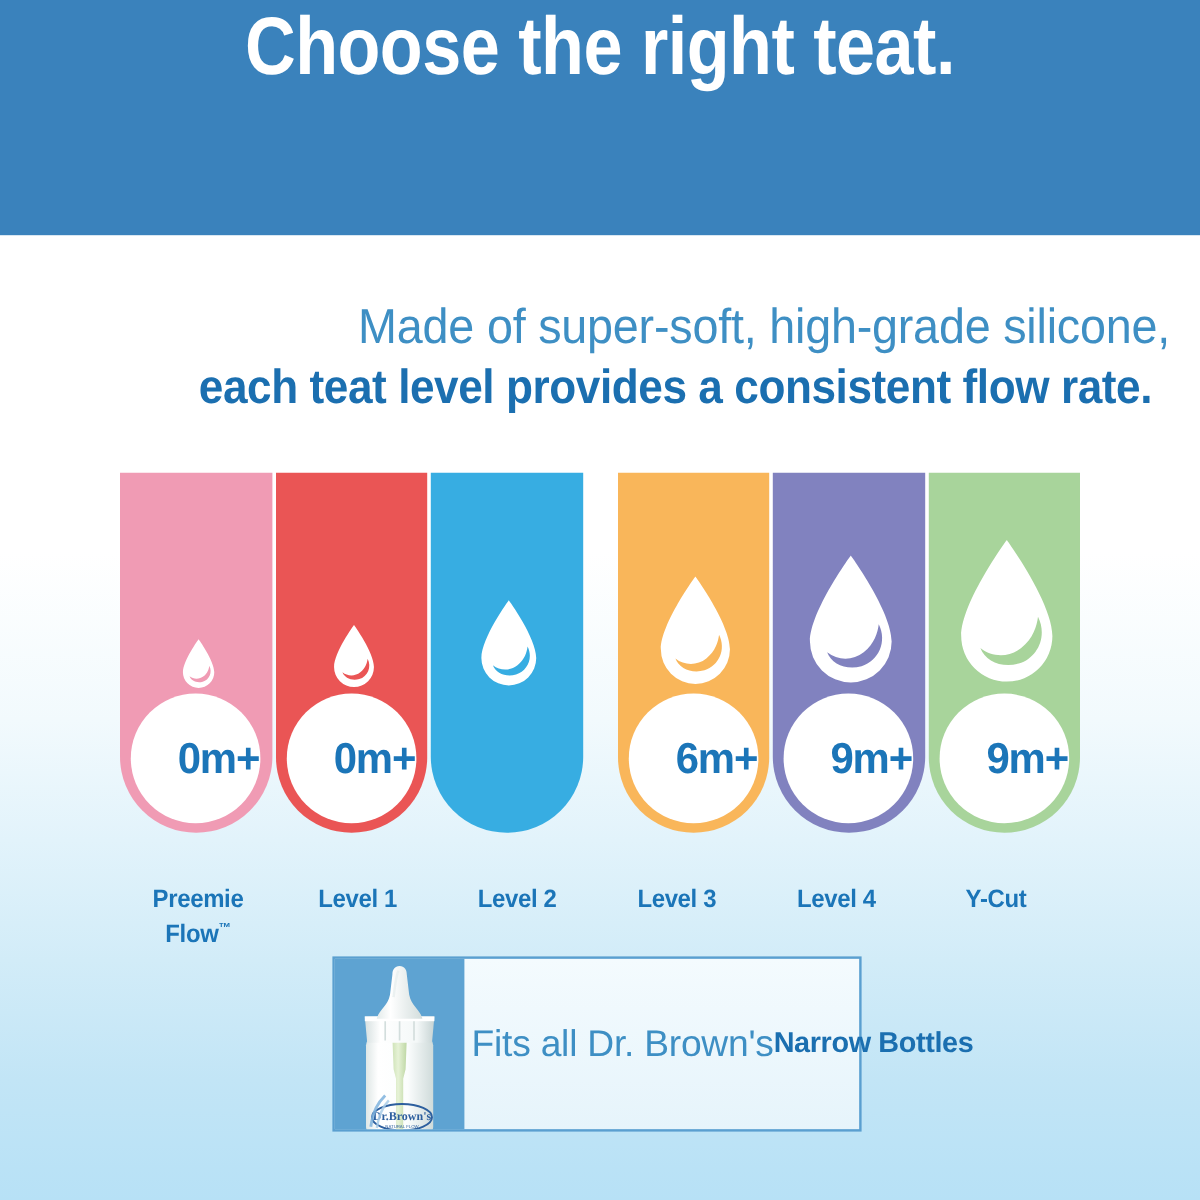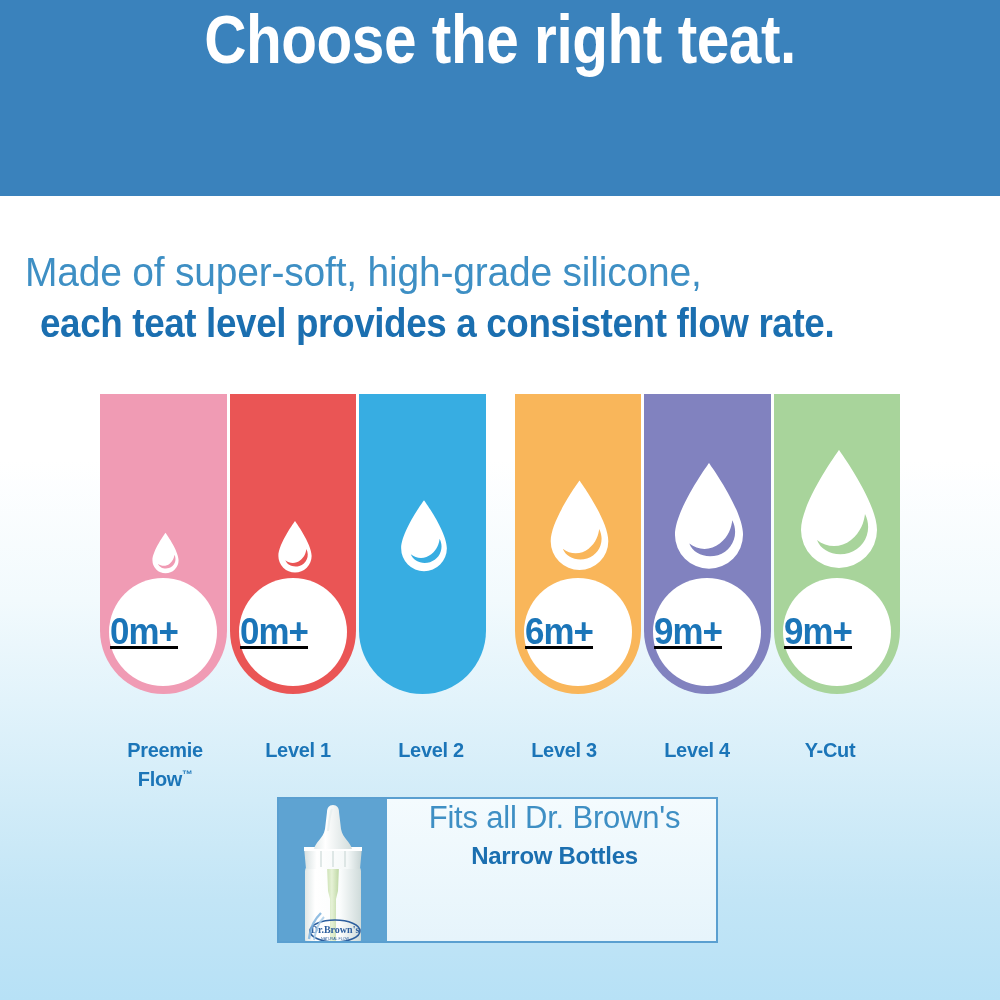--- a/index.html
+++ b/index.html
@@ -52,21 +52,21 @@
     transform-origin: center;
     white-space: nowrap;
   }
 
   
   .subtitle {
     position: absolute;
     left: 0;
     top: 246px;
     width: 1000px;
-    text-align: left;
+    text-align: right;
   }
   .subtitle-line1 {
     color: #3e8fc4;
     font-size: 41px;
     font-weight: 300;
     letter-spacing: -0.2px;
     transform: scaleX(0.95);
     display: block;
     line-height: 52px;
     white-space: nowrap;
@@ -114,22 +114,21 @@
     position: absolute;
     left: 50%;
     bottom: 8px;
     transform: translateX(-50%);
     width: 108px;
     height: 108px;
     border-radius: 50%;
     background: #ffffff;
     display: flex;
     align-items: center;
-    justify-content: flex-start;
-    text-decoration: underline;
+    justify-content: flex-end;
   }
   .badge-text {
     color: #1b75b8;
     font-size: 36px;
     font-weight: bold;
     letter-spacing: -1px;
     transform: scaleX(0.97);
     white-space: nowrap;
   }
 
@@ -179,21 +178,21 @@
   }
   .bottle-svg {
     position: absolute;
     left: 50%;
     top: 0;
     transform: translateX(-50%);
   }
   .fits-text {
     flex: 1;
     display: flex;
-    flex-direction: column;
+    flex-direction: row;
     align-items: center;
     justify-content: flex-start;
     padding-left: 6px;
   }
   .fits-line1 {
     color: #3e8fc4;
     font-size: 31px;
     font-weight: 300;
     line-height: 38px;
     letter-spacing: -0.2px;

